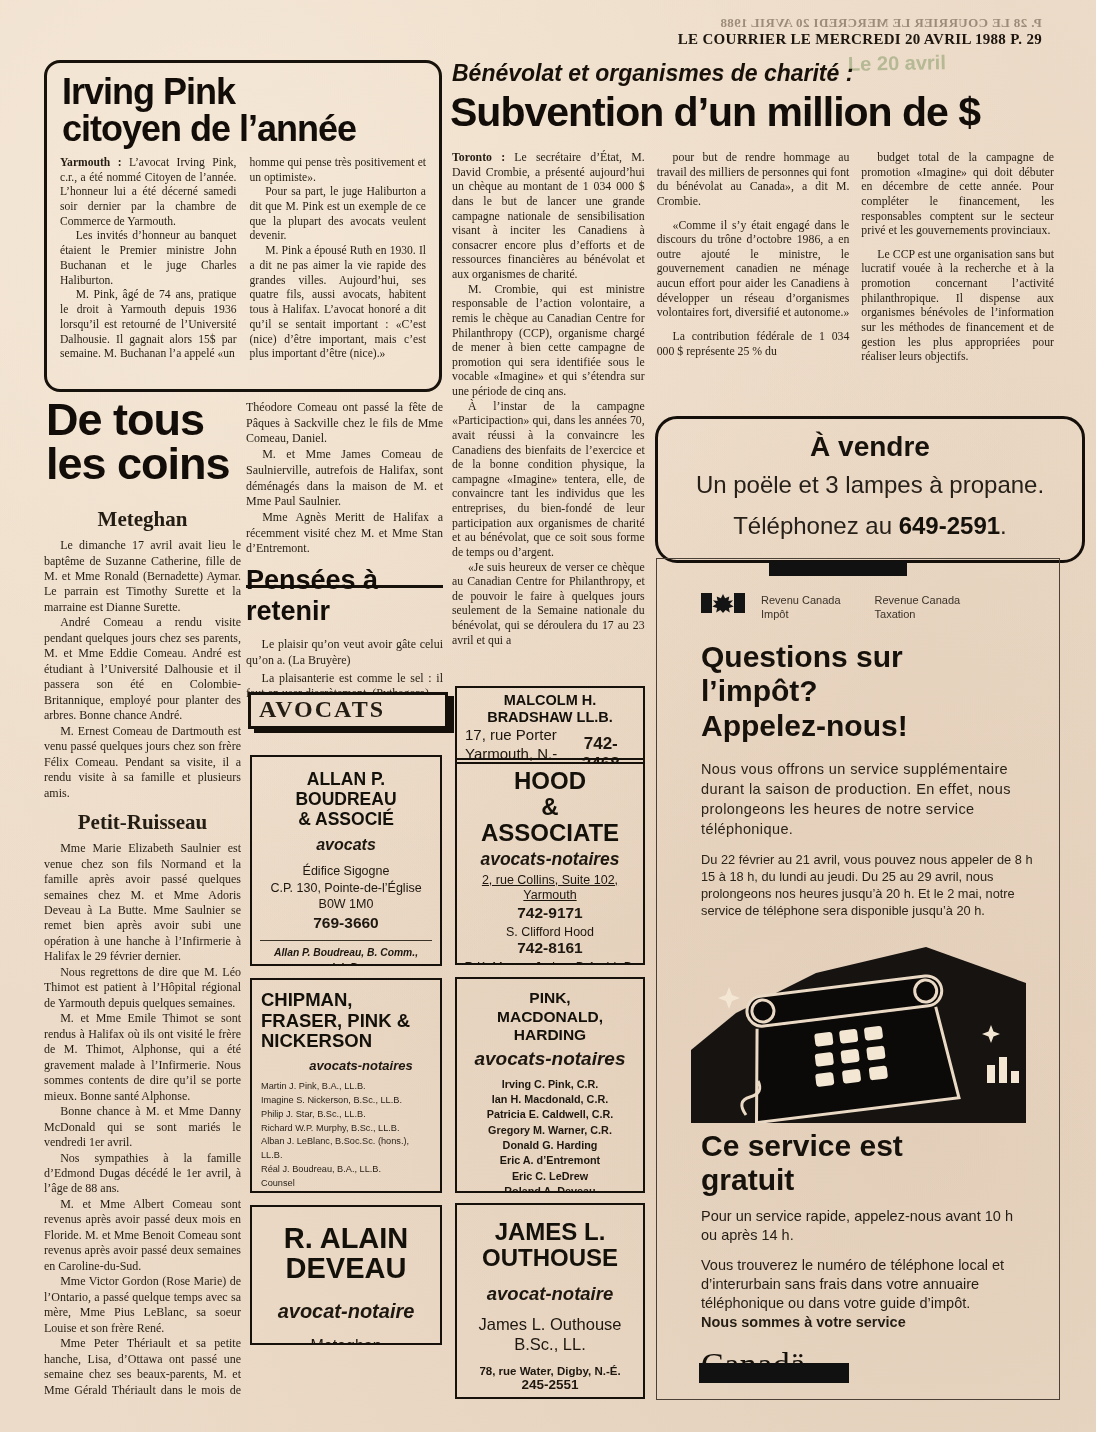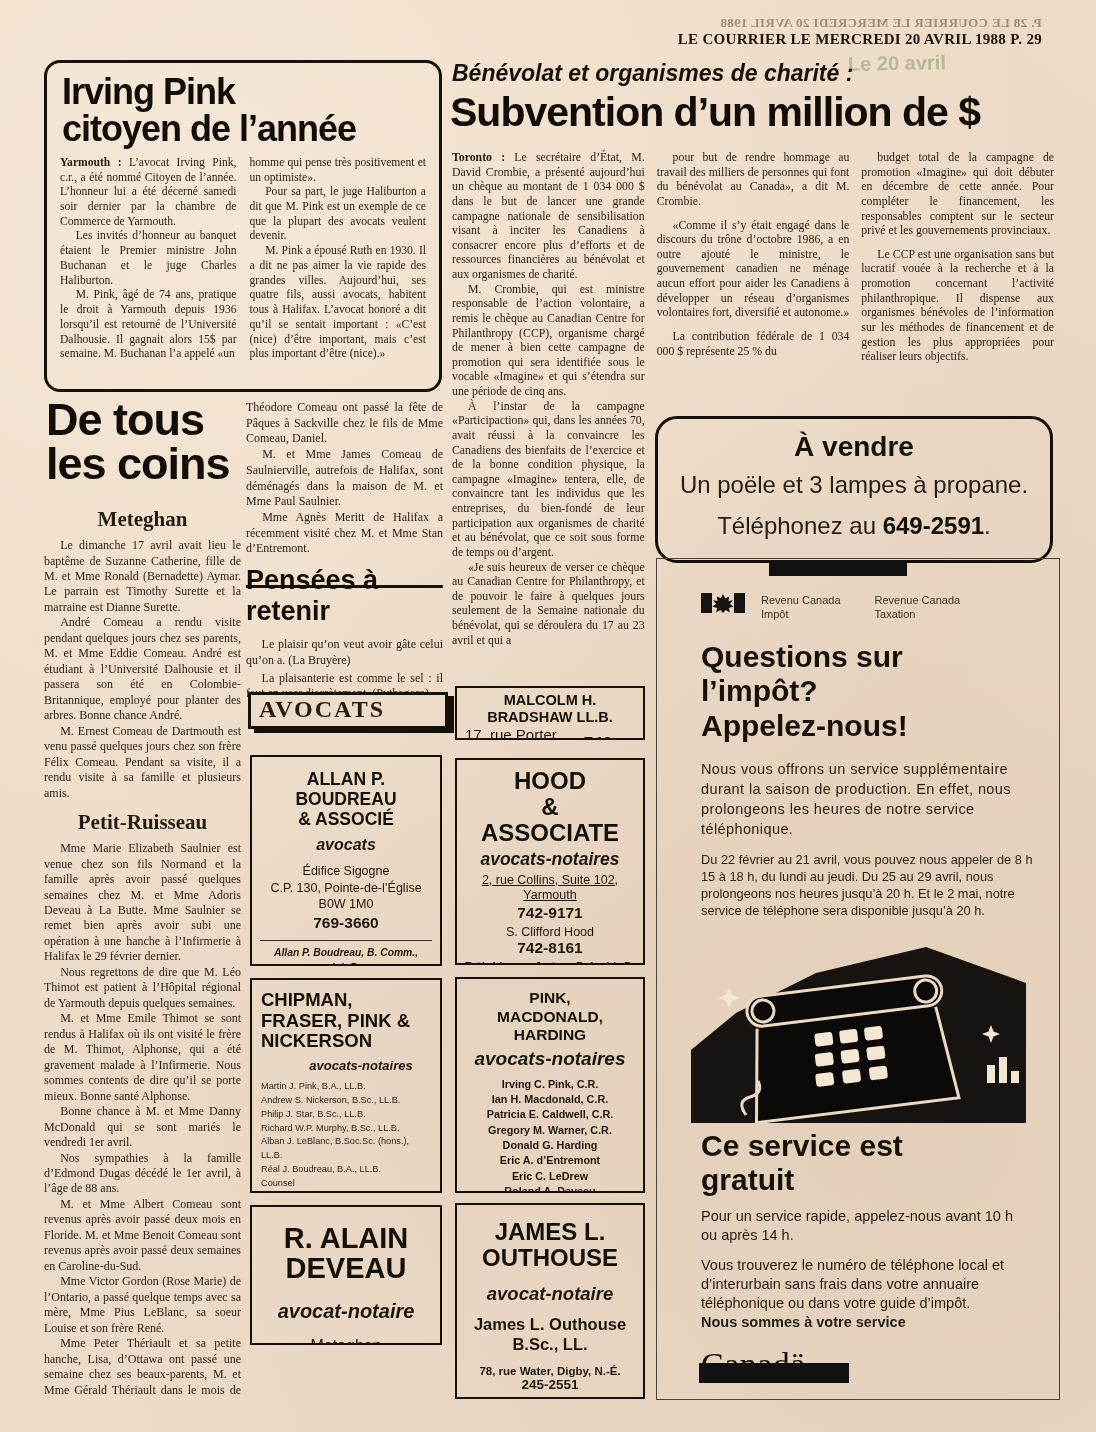--- a/index.html
+++ b/index.html
@@ -68,46 +68,46 @@
   .ad-chipman .n{font-size:18.5px;line-height:1.12;text-align:left;}
   .ad-chipman .t{font-size:13px;text-align:center;margin:6px 0 7px 30px;}
   .ad-chipman .lawyers{font-size:9.2px;line-height:1.5;color:#2b241b;}
   
   .ad-deveau{left:250px;top:1205px;width:192px;height:140px;padding:16px 6px;}
   .ad-deveau .n{font-size:29px;line-height:1.05;}
   .ad-deveau .t{font-size:20px;margin:16px 0 14px;}
   .ad-deveau .a{font-size:16px;}
   .ad-deveau .p{font-size:19px;font-weight:bold;}
   
-  .ad-bradshaw{left:455px;top:686px;width:190px;height:54px;padding:4px 8px;}
+  .ad-bradshaw{left:455px;top:686px;width:190px;height:78px;padding:4px 8px;}
   .ad-bradshaw .n{font-size:14.5px;line-height:1.15;}
   .ad-bradshaw .row{display:flex;justify-content:space-between;align-items:center;margin-top:1px;}
   .ad-bradshaw .a{font-size:15px;line-height:1.25;text-align:left;}
   .ad-bradshaw .p{font-size:17px;font-weight:bold;}
   
   .ad-hood{left:455px;top:758px;width:190px;height:207px;padding:8px 6px;}
   .ad-hood .n{font-size:24px;line-height:1.08;}
   .ad-hood .t{font-size:17.5px;margin:3px 0 3px;}
   .ad-hood .a{font-size:12.5px;line-height:1.25;text-decoration:underline;}
   .ad-hood .p{font-size:15.5px;font-weight:bold;}
   .ad-hood .person{font-size:12.5px;margin-top:3px;}
   
   .ad-pinkmac{left:455px;top:977px;width:190px;height:216px;padding:10px 6px;}
   .ad-pinkmac .n{font-size:15.5px;line-height:1.2;}
   .ad-pinkmac .t{font-size:19px;margin:3px 0 7px;}
   .ad-pinkmac .lawyers{font-size:10.8px;font-weight:bold;line-height:1.42;}
   
   .ad-outhouse{left:455px;top:1203px;width:190px;height:196px;padding:14px 6px;}
   .ad-outhouse .n{font-size:24px;line-height:1.08;text-align:center;}
   .ad-outhouse .t{font-size:18.5px;margin:12px 0 10px;}
-  .ad-outhouse .person{font-size:16.5px;font-weight:bold;line-height:1.2;}
+  .ad-outhouse .person{font-size:16.5px;font-weight:normal;line-height:1.2;}
   .ad-outhouse .a{font-size:11.5px;font-weight:bold;margin-top:11px;}
   .ad-outhouse .p{font-size:13.5px;font-weight:bold;}
   
-  .avendre{position:absolute;left:655px;top:416px;width:398px;height:147px;border:3px solid #140f0a;
+  .avendre{position:absolute;left:655px;top:416px;width:430px;height:147px;border:3px solid #140f0a;
       border-radius:22px;text-align:center;font-family:"Liberation Sans",sans-serif;color:#262018;
       padding-top:12px;box-sizing:border-box;}
   .avendre .t{font-size:28px;font-weight:bold;color:#17120c;}
   .avendre .l1{font-size:24px;margin-top:8px;}
   .avendre .l2{font-size:24px;margin-top:13px;}
   .avendre b{color:#14100a;}
   
   .impot{position:absolute;left:656px;top:558px;width:404px;height:842px;border:1.5px solid #4a4036;
       font-family:"Liberation Sans",sans-serif;color:#241e15;box-sizing:border-box;overflow:hidden;}
   .impot .topbar{position:absolute;top:2px;left:112px;width:138px;height:15px;background:#111;}
@@ -228,21 +228,21 @@
 
   </section>
 
   <section class="adbox ad-chipman">
     <div class="adname n">CHIPMAN,</div>
     <div class="adname n">FRASER, PINK &amp;</div>
     <div class="adname n">NICKERSON</div>
     <div class="ital t">avocats-notaires</div>
     <div class="lawyers">
         <div>Martin J. Pink, B.A., LL.B.</div>
-        <div>Andrew S. Nickerson, B.Sc., LL.B.</div>
+        <div>Imagine S. Nickerson, B.Sc., LL.B.</div>
         <div>Philip J. Star, B.Sc., LL.B.</div>
         <div>Richard W.P. Murphy, B.Sc., LL.B.</div>
         <div>Alban J. LeBlanc, B.Soc.Sc. (hons.), LL.B.</div>
         <div>Réal J. Boudreau, B.A., LL.B.</div>
         <div>Counsel</div>
         <div>A.B. MacGillivray, C.R.</div>
       </div>
 
   </section>
 

